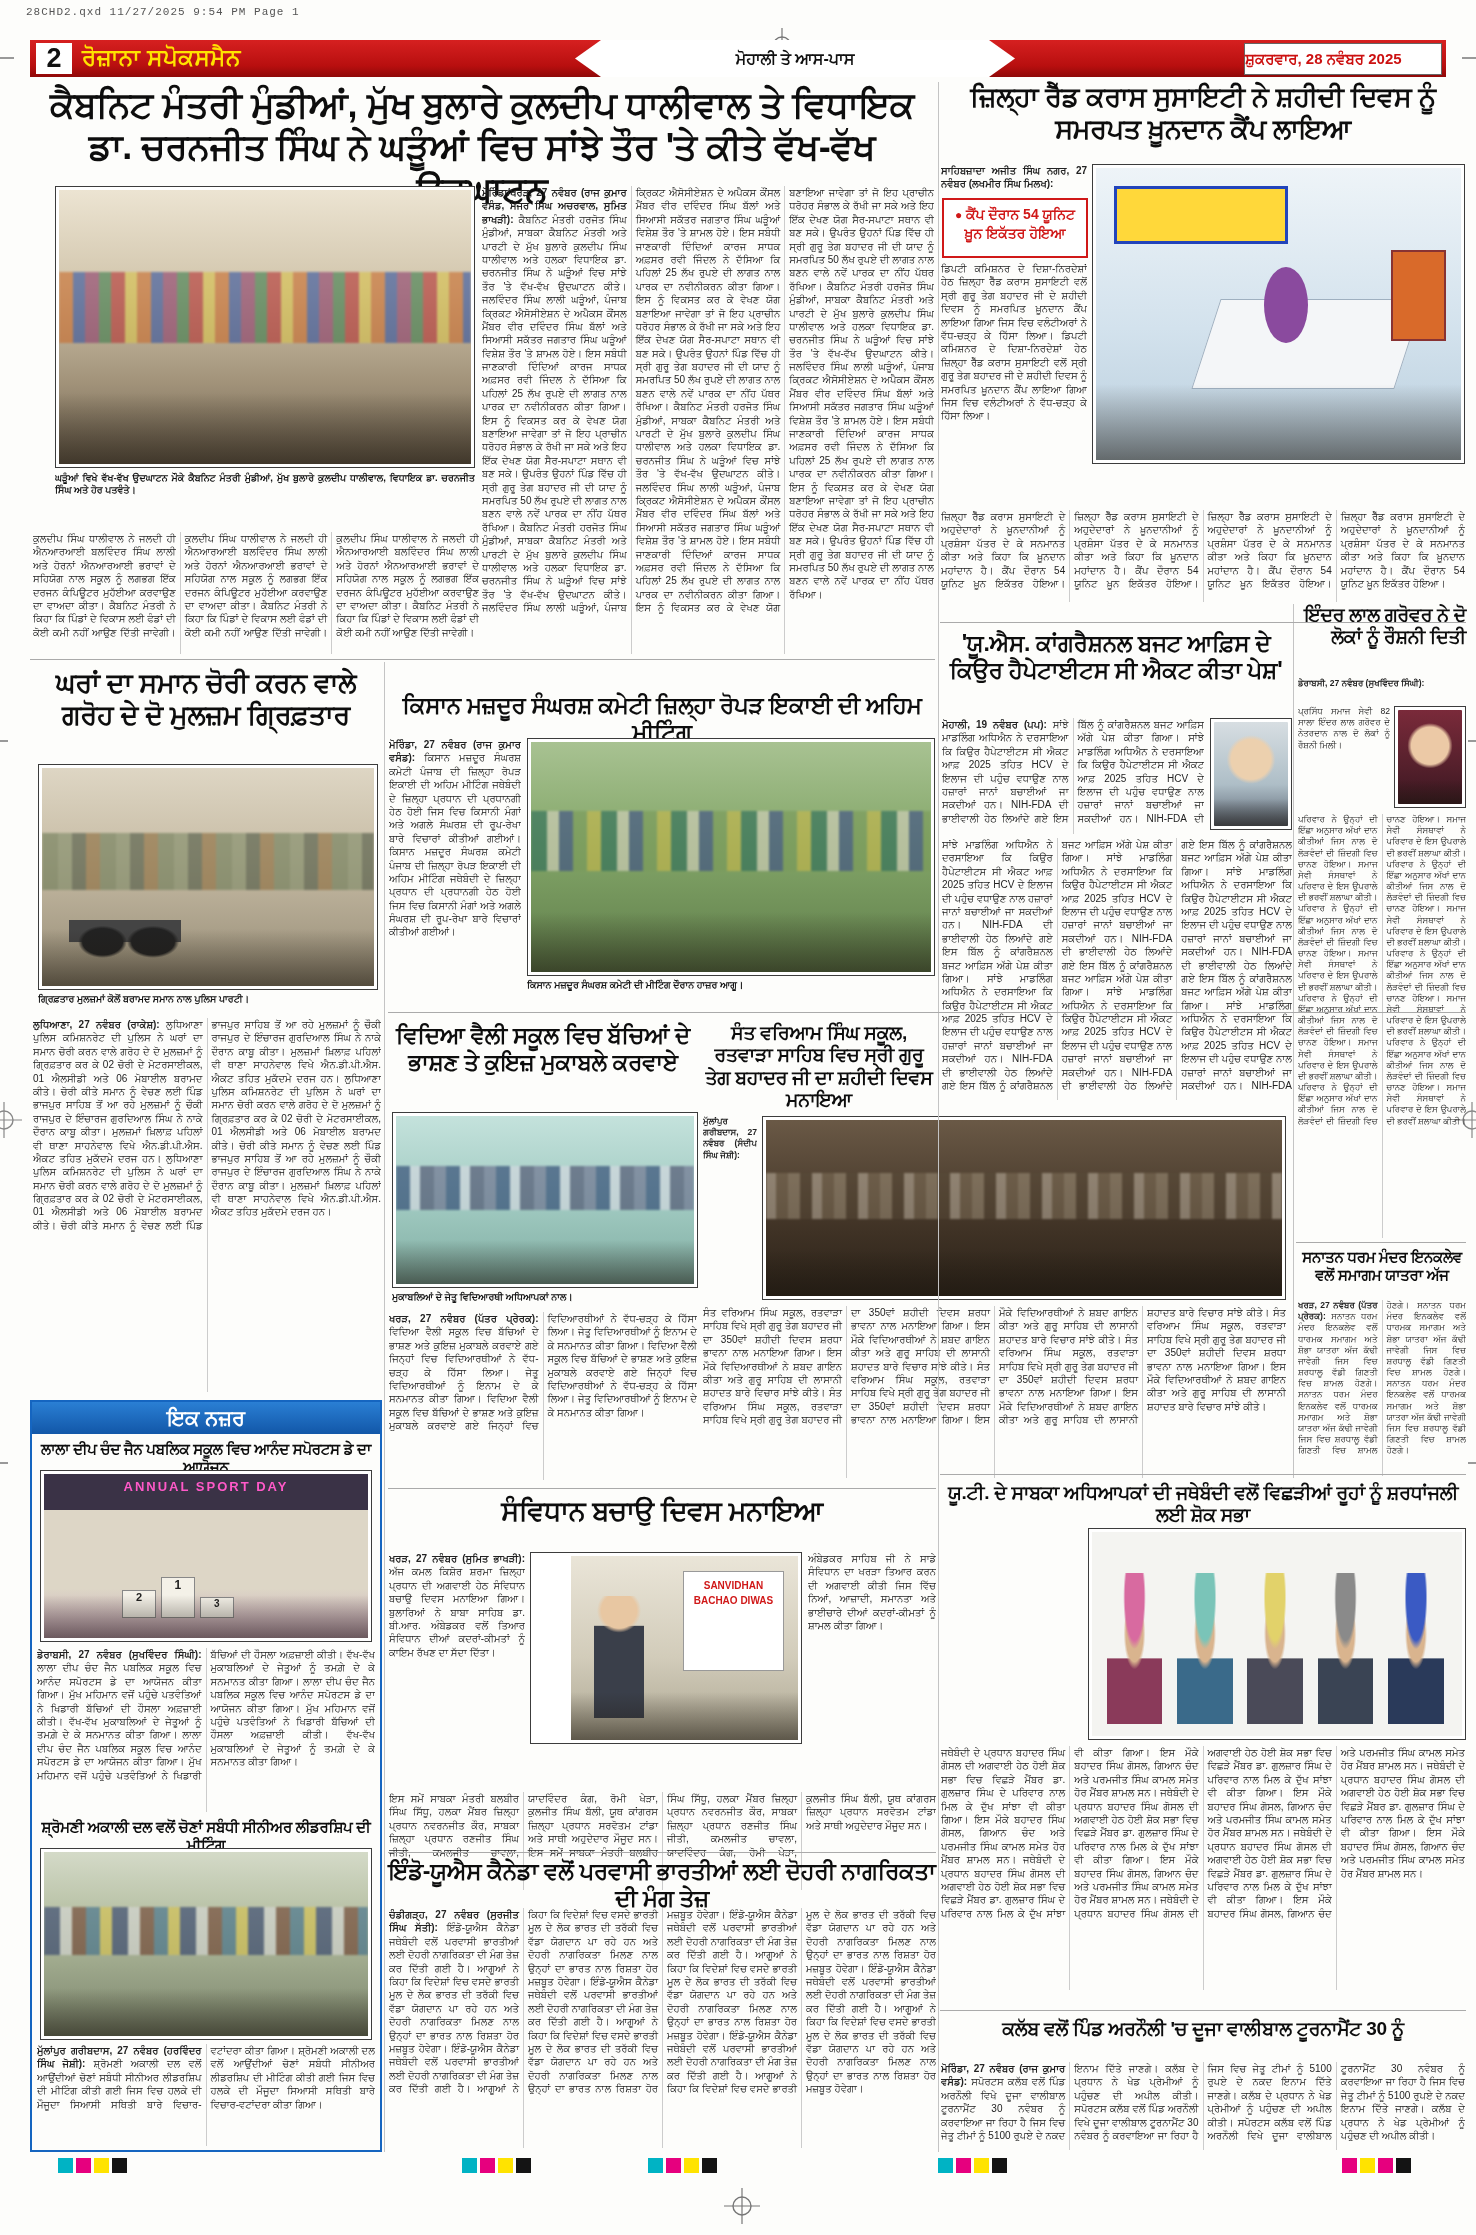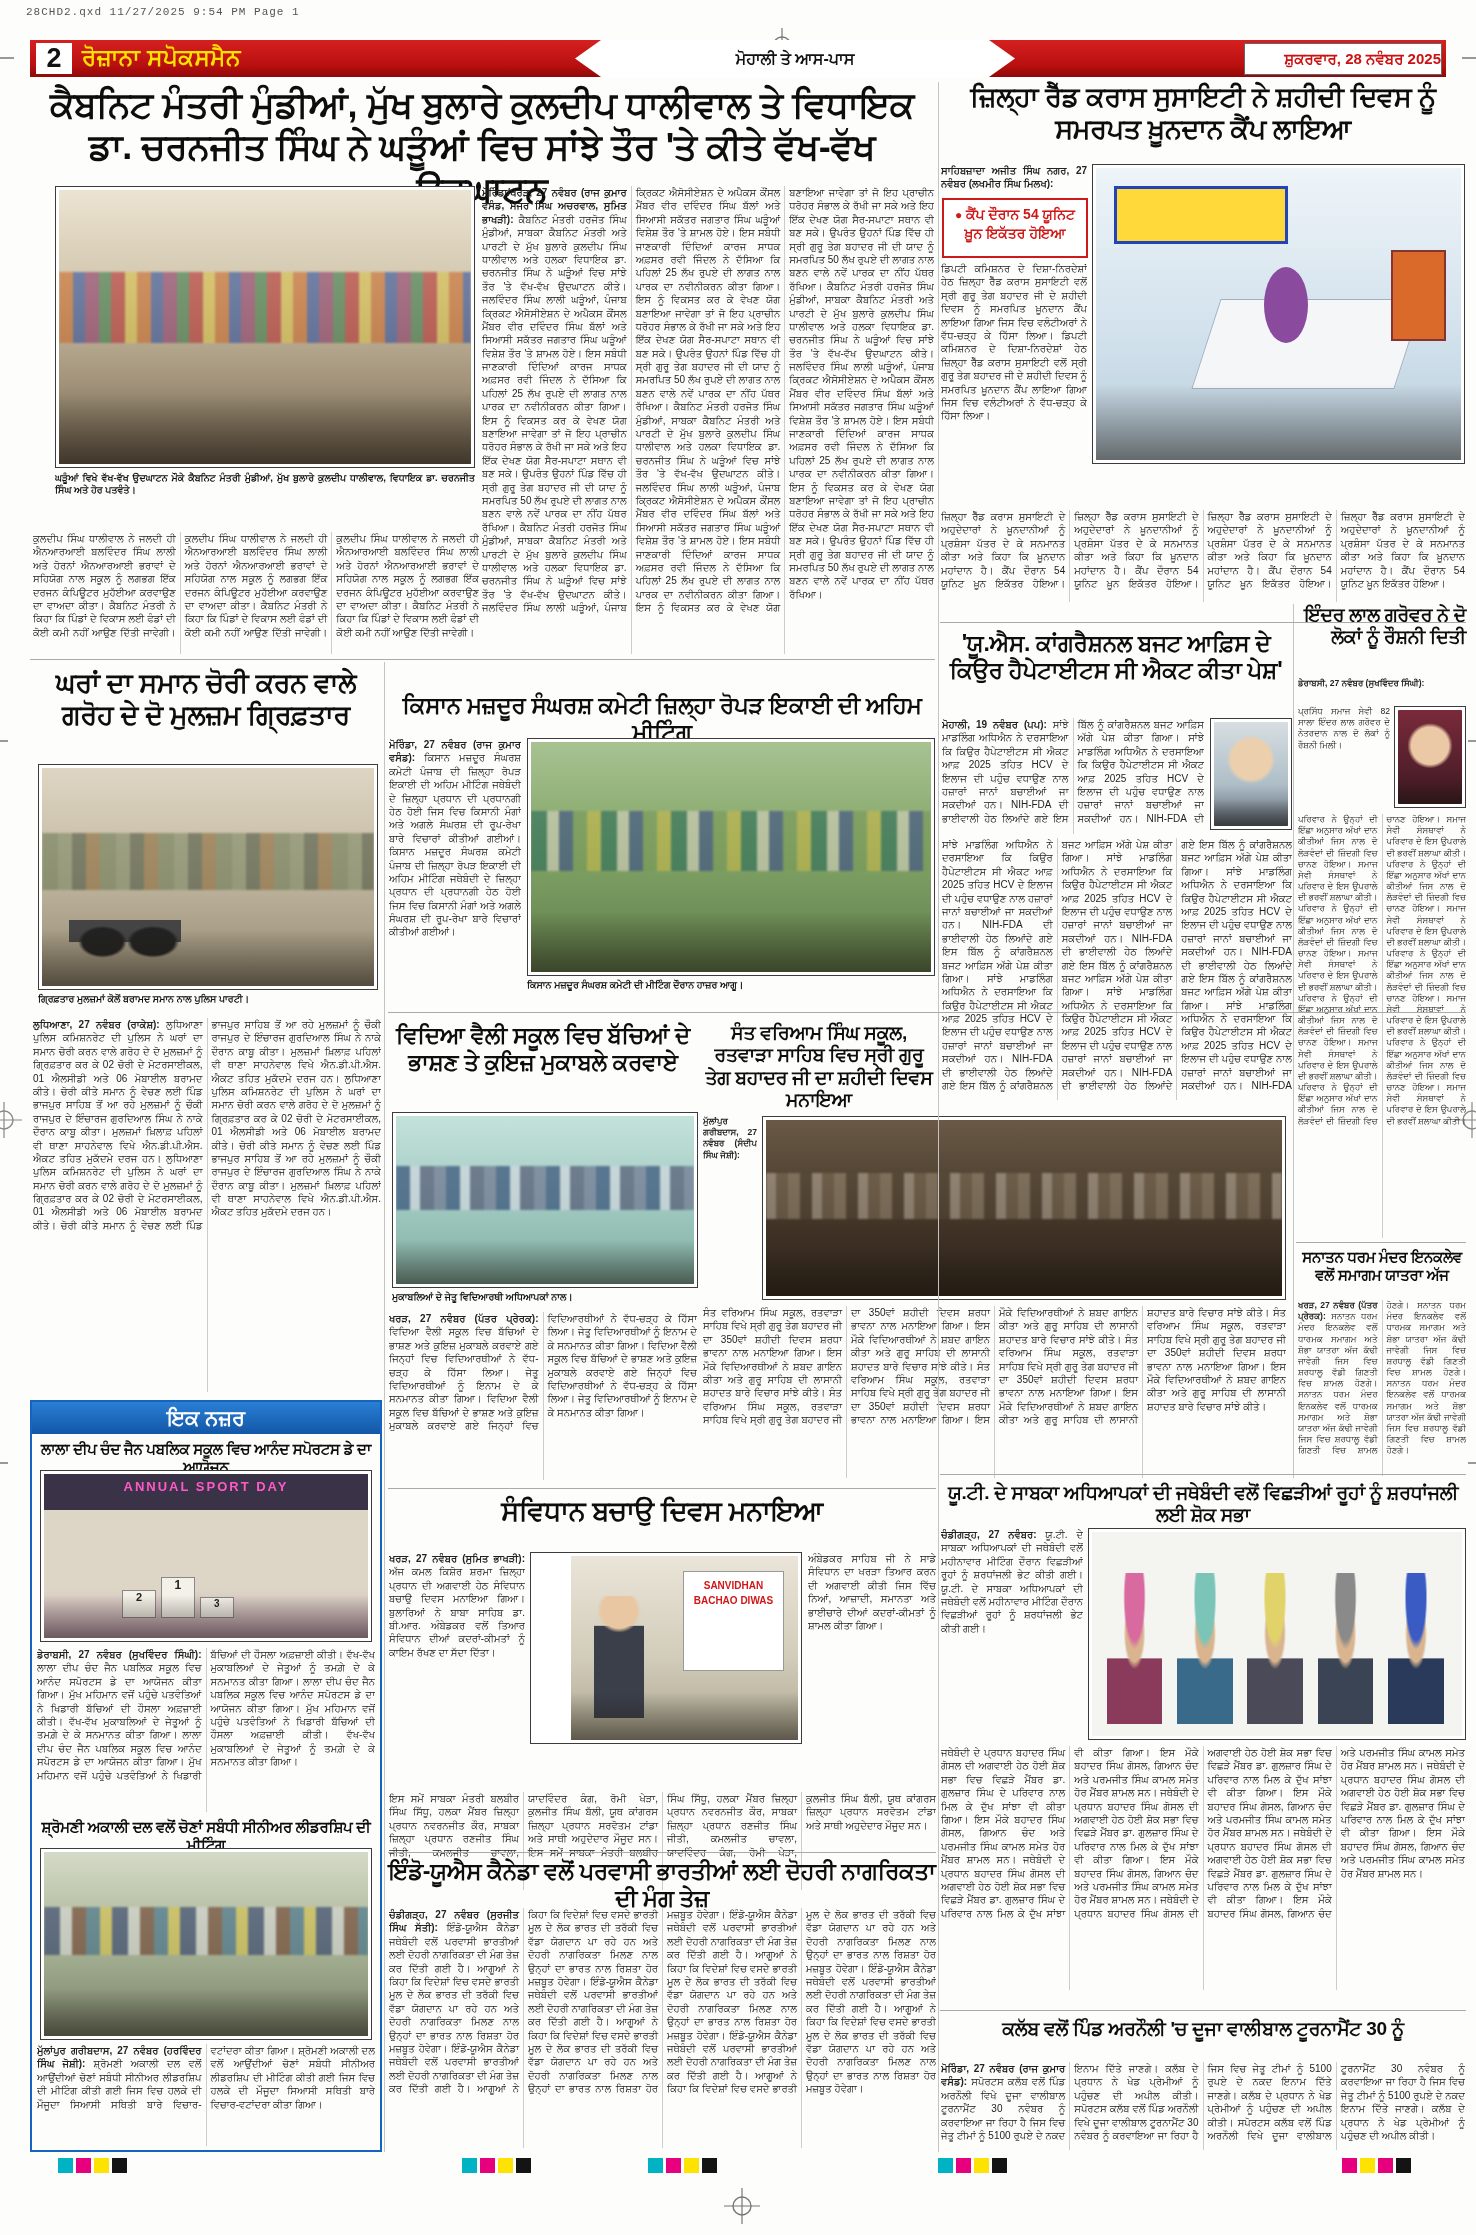--- a/index.html
+++ b/index.html
@@ -16,21 +16,21 @@
   
   .banner{position:absolute;left:30px;top:40px;width:1416px;height:37px;
           background:linear-gradient(180deg,#d62020 0%,#b80f0f 70%,#8f0808 100%);}
   .pagenum{position:absolute;left:6px;top:3px;width:36px;height:31px;background:#fff;color:#111;
            font-size:27px;font-weight:900;text-align:center;line-height:31px;}
   .masthead{position:absolute;left:52px;top:4px;font-size:23px;font-weight:800;color:#ffe300;letter-spacing:.5px;}
   .centerband{position:absolute;left:545px;top:0;width:440px;height:37px;background:#fff;
               clip-path:polygon(0 50%,26px 0,calc(100% - 26px) 0,100% 50%,calc(100% - 26px) 100%,26px 100%);
               text-align:center;font-size:16px;font-weight:900;color:#111;line-height:37px;}
   .datebox{position:absolute;right:4px;top:3px;width:196px;height:30px;background:#fff;border:1px solid #666;
-           color:#cc1111;font-size:15px;font-weight:800;text-align:right;line-height:30px;}
+           color:#cc1111;font-size:15px;font-weight:800;text-align:left;line-height:30px;}
   
   .hl{font-weight:900;color:#0d0d0d;text-align:center;position:absolute;line-height:1.18;letter-spacing:-.3px;}
   .hl-xl{font-size:36px;}
   .hl-lg{font-size:27px;}
   .hl-md{font-size:23px;}
   .hl-sm{font-size:19px;}
   .hl-xs{font-size:15px;}
   .body{position:absolute;font-size:10px;line-height:1.34;text-align:justify;color:#222;overflow:hidden;}
   .body.small{font-size:8.6px;line-height:1.3;}
   .byl{font-weight:800;}
@@ -297,24 +297,20 @@
     <span>ਇਸ ਸਮੇਂ ਸਾਬਕਾ ਮੰਤਰੀ ਬਲਬੀਰ ਸਿੰਘ ਸਿੱਧੂ, ਹਲਕਾ ਮੈਂਬਰ ਜ਼ਿਲ੍ਹਾ ਪ੍ਰਧਾਨ ਨਵਰਨਜੀਤ ਕੌਰ, ਸਾਬਕਾ ਜ਼ਿਲ੍ਹਾ ਪ੍ਰਧਾਨ ਰਣਜੀਤ ਸਿੰਘ ਜੀਤੀ, ਕਮਲਜੀਤ ਚਾਵਲਾ, ਯਾਦਵਿੰਦਰ ਕੰਗ, ਰੋਮੀ ਖੇੜਾ, ਕੁਲਜੀਤ ਸਿੰਘ ਬੱਲੀ, ਯੂਥ ਕਾਂਗਰਸ ਜ਼ਿਲ੍ਹਾ ਪ੍ਰਧਾਨ ਸਰਵੋਤਮ ਟਾਂਡਾ ਅਤੇ ਸਾਥੀ ਅਹੁਦੇਦਾਰ ਮੌਜੂਦ ਸਨ। ਇਸ ਸਮੇਂ ਸਾਬਕਾ ਮੰਤਰੀ ਬਲਬੀਰ ਸਿੰਘ ਸਿੱਧੂ, ਹਲਕਾ ਮੈਂਬਰ ਜ਼ਿਲ੍ਹਾ ਪ੍ਰਧਾਨ ਨਵਰਨਜੀਤ ਕੌਰ, ਸਾਬਕਾ ਜ਼ਿਲ੍ਹਾ ਪ੍ਰਧਾਨ ਰਣਜੀਤ ਸਿੰਘ ਜੀਤੀ, ਕਮਲਜੀਤ ਚਾਵਲਾ, ਯਾਦਵਿੰਦਰ ਕੰਗ, ਰੋਮੀ ਖੇੜਾ, ਕੁਲਜੀਤ ਸਿੰਘ ਬੱਲੀ, ਯੂਥ ਕਾਂਗਰਸ ਜ਼ਿਲ੍ਹਾ ਪ੍ਰਧਾਨ ਸਰਵੋਤਮ ਟਾਂਡਾ ਅਤੇ ਸਾਥੀ ਅਹੁਦੇਦਾਰ ਮੌਜੂਦ ਸਨ।</span>
   </div>
 
   <div class="hl hl-md" style="left:388px;top:1858px;width:548px;">ਇੰਡੋ-ਯੂਐਸ ਕੈਨੇਡਾ ਵਲੋਂ ਪਰਵਾਸੀ ਭਾਰਤੀਆਂ ਲਈ ਦੋਹਰੀ ਨਾਗਰਿਕਤਾ ਦੀ ਮੰਗ ਤੇਜ਼</div>
   <div class="body cols4" style="left:389px;top:1908px;width:547px;height:240px;">
     <b class="byl">ਚੰਡੀਗੜ੍ਹ, 27 ਨਵੰਬਰ (ਸੁਰਜੀਤ ਸਿੰਘ ਸੱਤੀ):</b>
     <span>ਇੰਡੋ-ਯੂਐਸ ਕੈਨੇਡਾ ਜਥੇਬੰਦੀ ਵਲੋਂ ਪਰਵਾਸੀ ਭਾਰਤੀਆਂ ਲਈ ਦੋਹਰੀ ਨਾਗਰਿਕਤਾ ਦੀ ਮੰਗ ਤੇਜ਼ ਕਰ ਦਿੱਤੀ ਗਈ ਹੈ। ਆਗੂਆਂ ਨੇ ਕਿਹਾ ਕਿ ਵਿਦੇਸ਼ਾਂ ਵਿਚ ਵਸਦੇ ਭਾਰਤੀ ਮੂਲ ਦੇ ਲੋਕ ਭਾਰਤ ਦੀ ਤਰੱਕੀ ਵਿਚ ਵੱਡਾ ਯੋਗਦਾਨ ਪਾ ਰਹੇ ਹਨ ਅਤੇ ਦੋਹਰੀ ਨਾਗਰਿਕਤਾ ਮਿਲਣ ਨਾਲ ਉਨ੍ਹਾਂ ਦਾ ਭਾਰਤ ਨਾਲ ਰਿਸ਼ਤਾ ਹੋਰ ਮਜ਼ਬੂਤ ਹੋਵੇਗਾ। ਇੰਡੋ-ਯੂਐਸ ਕੈਨੇਡਾ ਜਥੇਬੰਦੀ ਵਲੋਂ ਪਰਵਾਸੀ ਭਾਰਤੀਆਂ ਲਈ ਦੋਹਰੀ ਨਾਗਰਿਕਤਾ ਦੀ ਮੰਗ ਤੇਜ਼ ਕਰ ਦਿੱਤੀ ਗਈ ਹੈ। ਆਗੂਆਂ ਨੇ ਕਿਹਾ ਕਿ ਵਿਦੇਸ਼ਾਂ ਵਿਚ ਵਸਦੇ ਭਾਰਤੀ ਮੂਲ ਦੇ ਲੋਕ ਭਾਰਤ ਦੀ ਤਰੱਕੀ ਵਿਚ ਵੱਡਾ ਯੋਗਦਾਨ ਪਾ ਰਹੇ ਹਨ ਅਤੇ ਦੋਹਰੀ ਨਾਗਰਿਕਤਾ ਮਿਲਣ ਨਾਲ ਉਨ੍ਹਾਂ ਦਾ ਭਾਰਤ ਨਾਲ ਰਿਸ਼ਤਾ ਹੋਰ ਮਜ਼ਬੂਤ ਹੋਵੇਗਾ। ਇੰਡੋ-ਯੂਐਸ ਕੈਨੇਡਾ ਜਥੇਬੰਦੀ ਵਲੋਂ ਪਰਵਾਸੀ ਭਾਰਤੀਆਂ ਲਈ ਦੋਹਰੀ ਨਾਗਰਿਕਤਾ ਦੀ ਮੰਗ ਤੇਜ਼ ਕਰ ਦਿੱਤੀ ਗਈ ਹੈ। ਆਗੂਆਂ ਨੇ ਕਿਹਾ ਕਿ ਵਿਦੇਸ਼ਾਂ ਵਿਚ ਵਸਦੇ ਭਾਰਤੀ ਮੂਲ ਦੇ ਲੋਕ ਭਾਰਤ ਦੀ ਤਰੱਕੀ ਵਿਚ ਵੱਡਾ ਯੋਗਦਾਨ ਪਾ ਰਹੇ ਹਨ ਅਤੇ ਦੋਹਰੀ ਨਾਗਰਿਕਤਾ ਮਿਲਣ ਨਾਲ ਉਨ੍ਹਾਂ ਦਾ ਭਾਰਤ ਨਾਲ ਰਿਸ਼ਤਾ ਹੋਰ ਮਜ਼ਬੂਤ ਹੋਵੇਗਾ। ਇੰਡੋ-ਯੂਐਸ ਕੈਨੇਡਾ ਜਥੇਬੰਦੀ ਵਲੋਂ ਪਰਵਾਸੀ ਭਾਰਤੀਆਂ ਲਈ ਦੋਹਰੀ ਨਾਗਰਿਕਤਾ ਦੀ ਮੰਗ ਤੇਜ਼ ਕਰ ਦਿੱਤੀ ਗਈ ਹੈ। ਆਗੂਆਂ ਨੇ ਕਿਹਾ ਕਿ ਵਿਦੇਸ਼ਾਂ ਵਿਚ ਵਸਦੇ ਭਾਰਤੀ ਮੂਲ ਦੇ ਲੋਕ ਭਾਰਤ ਦੀ ਤਰੱਕੀ ਵਿਚ ਵੱਡਾ ਯੋਗਦਾਨ ਪਾ ਰਹੇ ਹਨ ਅਤੇ ਦੋਹਰੀ ਨਾਗਰਿਕਤਾ ਮਿਲਣ ਨਾਲ ਉਨ੍ਹਾਂ ਦਾ ਭਾਰਤ ਨਾਲ ਰਿਸ਼ਤਾ ਹੋਰ ਮਜ਼ਬੂਤ ਹੋਵੇਗਾ। ਇੰਡੋ-ਯੂਐਸ ਕੈਨੇਡਾ ਜਥੇਬੰਦੀ ਵਲੋਂ ਪਰਵਾਸੀ ਭਾਰਤੀਆਂ ਲਈ ਦੋਹਰੀ ਨਾਗਰਿਕਤਾ ਦੀ ਮੰਗ ਤੇਜ਼ ਕਰ ਦਿੱਤੀ ਗਈ ਹੈ। ਆਗੂਆਂ ਨੇ ਕਿਹਾ ਕਿ ਵਿਦੇਸ਼ਾਂ ਵਿਚ ਵਸਦੇ ਭਾਰਤੀ ਮੂਲ ਦੇ ਲੋਕ ਭਾਰਤ ਦੀ ਤਰੱਕੀ ਵਿਚ ਵੱਡਾ ਯੋਗਦਾਨ ਪਾ ਰਹੇ ਹਨ ਅਤੇ ਦੋਹਰੀ ਨਾਗਰਿਕਤਾ ਮਿਲਣ ਨਾਲ ਉਨ੍ਹਾਂ ਦਾ ਭਾਰਤ ਨਾਲ ਰਿਸ਼ਤਾ ਹੋਰ ਮਜ਼ਬੂਤ ਹੋਵੇਗਾ। ਇੰਡੋ-ਯੂਐਸ ਕੈਨੇਡਾ ਜਥੇਬੰਦੀ ਵਲੋਂ ਪਰਵਾਸੀ ਭਾਰਤੀਆਂ ਲਈ ਦੋਹਰੀ ਨਾਗਰਿਕਤਾ ਦੀ ਮੰਗ ਤੇਜ਼ ਕਰ ਦਿੱਤੀ ਗਈ ਹੈ। ਆਗੂਆਂ ਨੇ ਕਿਹਾ ਕਿ ਵਿਦੇਸ਼ਾਂ ਵਿਚ ਵਸਦੇ ਭਾਰਤੀ ਮੂਲ ਦੇ ਲੋਕ ਭਾਰਤ ਦੀ ਤਰੱਕੀ ਵਿਚ ਵੱਡਾ ਯੋਗਦਾਨ ਪਾ ਰਹੇ ਹਨ ਅਤੇ ਦੋਹਰੀ ਨਾਗਰਿਕਤਾ ਮਿਲਣ ਨਾਲ ਉਨ੍ਹਾਂ ਦਾ ਭਾਰਤ ਨਾਲ ਰਿਸ਼ਤਾ ਹੋਰ ਮਜ਼ਬੂਤ ਹੋਵੇਗਾ।</span>
   </div>
 
   <div class="hl hl-sm" style="left:940px;top:1482px;width:526px;">ਯੂ.ਟੀ. ਦੇ ਸਾਬਕਾ ਅਧਿਆਪਕਾਂ ਦੀ ਜਥੇਬੰਦੀ ਵਲੋਂ ਵਿਛੜੀਆਂ ਰੂਹਾਂ ਨੂੰ ਸ਼ਰਧਾਂਜਲੀ ਲਈ ਸ਼ੋਕ ਸਭਾ</div>
-  <div class="body" style="left:941px;top:1528px;width:142px;height:212px;">
-    <b class="byl">ਚੰਡੀਗੜ੍ਹ, 27 ਨਵੰਬਰ:</b>
-    <span>ਯੂ.ਟੀ. ਦੇ ਸਾਬਕਾ ਅਧਿਆਪਕਾਂ ਦੀ ਜਥੇਬੰਦੀ ਵਲੋਂ ਮਹੀਨਾਵਾਰ ਮੀਟਿੰਗ ਦੌਰਾਨ ਵਿਛੜੀਆਂ ਰੂਹਾਂ ਨੂੰ ਸ਼ਰਧਾਂਜਲੀ ਭੇਟ ਕੀਤੀ ਗਈ। ਯੂ.ਟੀ. ਦੇ ਸਾਬਕਾ ਅਧਿਆਪਕਾਂ ਦੀ ਜਥੇਬੰਦੀ ਵਲੋਂ ਮਹੀਨਾਵਾਰ ਮੀਟਿੰਗ ਦੌਰਾਨ ਵਿਛੜੀਆਂ ਰੂਹਾਂ ਨੂੰ ਸ਼ਰਧਾਂਜਲੀ ਭੇਟ ਕੀਤੀ ਗਈ।</span>
-  </div>
   <div class="photo" style="left:1088px;top:1528px;width:378px;height:212px;">
     <div class="ph ph-ut">
       <span class="head" style="left:4%;--t:#d86aa0;--s:#8a3a5a;"></span>
       <span class="head" style="left:23%;--t:#7ac4b8;--s:#3a6a8a;"></span>
       <span class="head" style="left:42%;--t:#e2d26a;--s:#4a4a58;"></span>
       <span class="head" style="left:61%;--t:#8a8a8a;--s:#3a4454;"></span>
       <span class="head" style="left:80%;--t:#3a5ac4;--s:#2a3a5a;"></span>
     </div>
   </div>
   <div class="body cols4" style="left:941px;top:1746px;width:524px;height:244px;">

